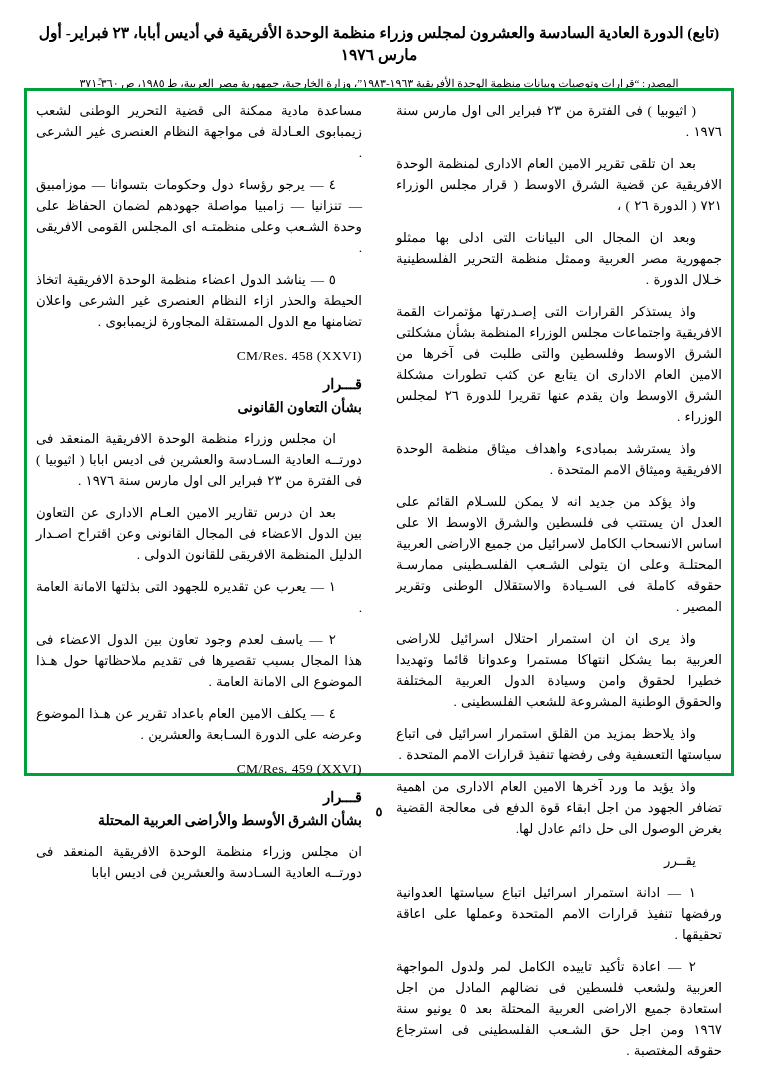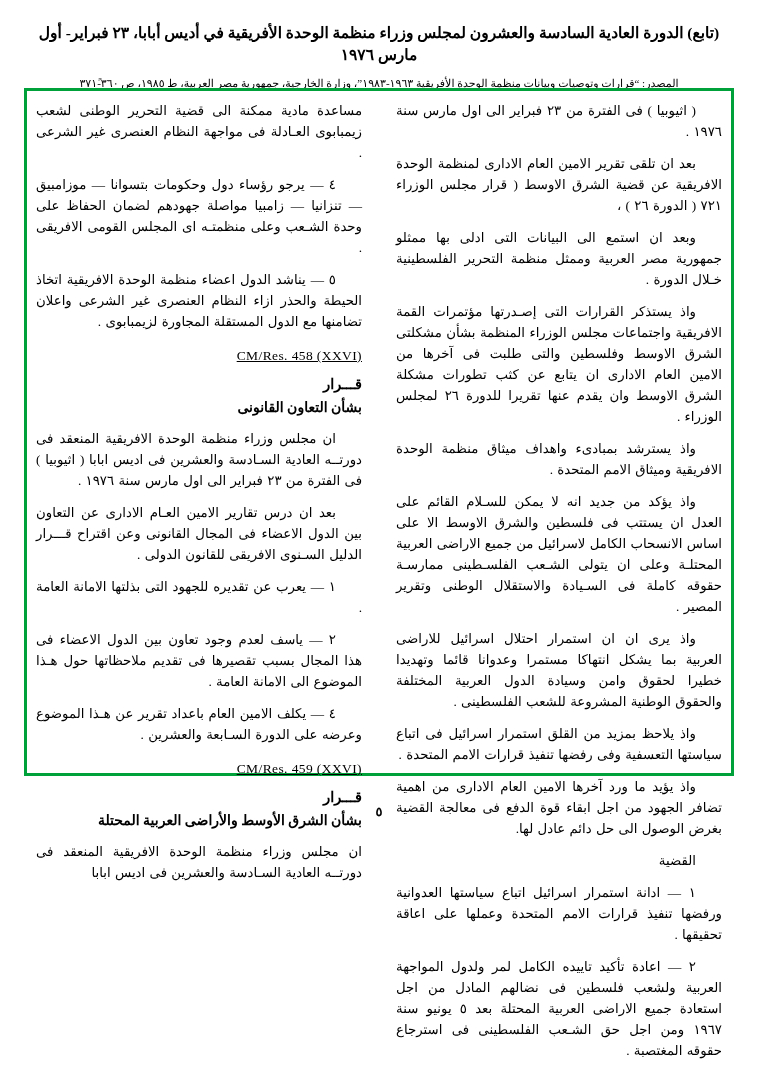--- a/index.html
+++ b/index.html
@@ -74,21 +74,20 @@
   p.par.noindent {
     text-indent: 0;
   }
   .resnum {
     font-size: 13.5px;
     margin: 16px 0 10px 0;
     text-align: right;
     direction: ltr;
     unicode-bidi: embed;
     letter-spacing: 0.4px;
-    text-decoration: underline;
   }
   .restitle {
     text-align: right;
     font-size: 14.5px;
     font-weight: bold;
     margin: 12px 0 6px 0;
     letter-spacing: 2px;
   }
   .ressub {
     font-size: 14px;
@@ -115,43 +114,43 @@
     <div class="header-source">المصدر: “قرارات وتوصيات وبيانات منظمة الوحدة الأفريقية ١٩٦٣-١٩٨٣”، وزارة الخارجية، جمهورية مصر العربية، ط ١٩٨٥، ص ٣٦٠-٣٧١ً</div>
   </div>
 
   <div class="frame"></div>
 
   <div class="columns">
 
     <div class="col">
       <p class="par">( اثيوبيا ) فى الفترة من ٢٣ فبراير الى اول مارس سنة ١٩٧٦ .</p>
       <p class="par">بعد ان تلقى تقرير الامين العام الادارى لمنظمة الوحدة الافريقية عن قضية الشرق الاوسط ( قرار مجلس الوزراء ٧٢١ ( الدورة ٢٦ ) ،</p>
-      <p class="par">وبعد ان استمع الى البيانات التى ادلى بها ممثلو جمهورية مصر العربية وممثل منظمة التحرير الفلسطينية خـلال الدورة .</p>
+      <p class="par">وبعد ان المجال الى البيانات التى ادلى بها ممثلو جمهورية مصر العربية وممثل منظمة التحرير الفلسطينية خـلال الدورة .</p>
       <p class="par">واذ يستذكر القرارات التى إصـدرتها مؤتمرات القمة الافريقية واجتماعات مجلس الوزراء المنظمة بشأن مشكلتى الشرق الاوسط وفلسطين والتى طلبت فى آخرها من الامين العام الادارى ان يتابع عن كثب تطورات مشكلة الشرق الاوسط وان يقدم عنها تقريرا للدورة ٢٦ لمجلس الوزراء .</p>
       <p class="par">واذ يسترشد بمبادىء واهداف ميثاق منظمة الوحدة الافريقية وميثاق الامم المتحدة .</p>
       <p class="par">واذ يؤكد من جديد انه لا يمكن للسـلام القائم على العدل ان يستتب فى فلسطين والشرق الاوسط الا على اساس الانسحاب الكامل لاسرائيل من جميع الاراضى العربية المحتلـة وعلى ان يتولى الشـعب الفلسـطينى ممارسـة حقوقه كاملة فى السـيادة والاستقلال الوطنى وتقرير المصير .</p>
       <p class="par">واذ يرى ان ان استمرار احتلال اسرائيل للاراضى العربية بما يشكل انتهاكا مستمرا وعدوانا قائما وتهديدا خطيرا لحقوق وامن وسيادة الدول العربية المختلفة والحقوق الوطنية المشروعة للشعب الفلسطينى .</p>
       <p class="par">واذ يلاحظ بمزيد من القلق استمرار اسرائيل فى اتباع سياستها التعسفية وفى رفضها تنفيذ قرارات الامم المتحدة .</p>
       <p class="par">واذ يؤيد ما ورد آخرها الامين العام الادارى من اهمية تضافر الجهود من اجل ابقاء قوة الدفع فى معالجة القضية بغرض الوصول الى حل دائم عادل لها.</p>
-      <p class="par">القضية</p>
+      <p class="par">يقــرر</p>
       <p class="par">١ — ادانة استمرار اسرائيل اتباع سياستها العدوانية ورفضها تنفيذ قرارات الامم المتحدة وعملها على اعاقة تحقيقها .</p>
       <p class="par">٢ — اعادة تأكيد تاييده الكامل لمر ولدول المواجهة العربية ولشعب فلسطين فى نضالهم المادل من اجل استعادة جميع الاراضى العربية المحتلة بعد ٥ يونيو سنة ١٩٦٧ ومن اجل حق الشـعب الفلسطينى فى استرجاع حقوقه المغتصبة .</p>
     </div>
 
     <div class="col">
       <p class="par noindent">مساعدة مادية ممكنة الى قضية التحرير الوطنى لشعب زيمبابوى العـادلة فى مواجهة النظام العنصرى غير الشرعى .</p>
       <p class="par">٤ — يرجو رؤساء دول وحكومات بتسوانا — موزامبيق — تنزانيا — زامبيا مواصلة جهودهم لضمان الحفاظ على وحدة الشـعب وعلى منظمتـه اى المجلس القومى الافريقى .</p>
       <p class="par">٥ — يناشد الدول اعضاء منظمة الوحدة الافريقية اتخاذ الحيطة والحذر ازاء النظام العنصرى غير الشرعى واعلان تضامنها مع الدول المستقلة المجاورة لزيمبابوى .</p>
 
       <div class="resnum">CM/Res. 458 (XXVI)</div>
       <div class="restitle">قـــرار</div>
       <div class="ressub">بشأن التعاون القانونى</div>
 
       <p class="par">ان مجلس وزراء منظمة الوحدة الافريقية المنعقد فى دورتــه العادية السـادسة والعشرين فى اديس ابابا ( اثيوبيا ) فى الفترة من ٢٣ فبراير الى اول مارس سنة ١٩٧٦ .</p>
-      <p class="par">بعد ان درس تقارير الامين العـام الادارى عن التعاون بين الدول الاعضاء فى المجال القانونى وعن اقتراح قـــرار الدليل السـنوى الافريقى للقانون الدولى .</p>
+      <p class="par">بعد ان درس تقارير الامين العـام الادارى عن التعاون بين الدول الاعضاء فى المجال القانونى وعن اقتراح اصـدار الدليل المنظمة الافريقى للقانون الدولى .</p>
       <p class="par">١ — يعرب عن تقديره للجهود التى بذلتها الامانة العامة .</p>
       <p class="par">٢ — ياسف لعدم وجود تعاون بين الدول الاعضاء فى هذا المجال بسبب تقصيرها فى تقديم ملاحظاتها حول هـذا الموضوع الى الامانة العامة .</p>
       <p class="par">٤ — يكلف الامين العام باعداد تقرير عن هـذا الموضوع وعرضه على الدورة السـابعة والعشرين .</p>
 
       <div class="resnum">CM/Res. 459 (XXVI)</div>
       <div class="restitle">قـــرار</div>
       <div class="ressub">بشأن الشرق الأوسط والأراضى العربية المحتلة</div>
       <p class="par noindent">ان مجلس وزراء منظمة الوحدة الافريقية المنعقد فى دورتــه العادية السـادسة والعشرين فى اديس ابابا</p>
     </div>
 

